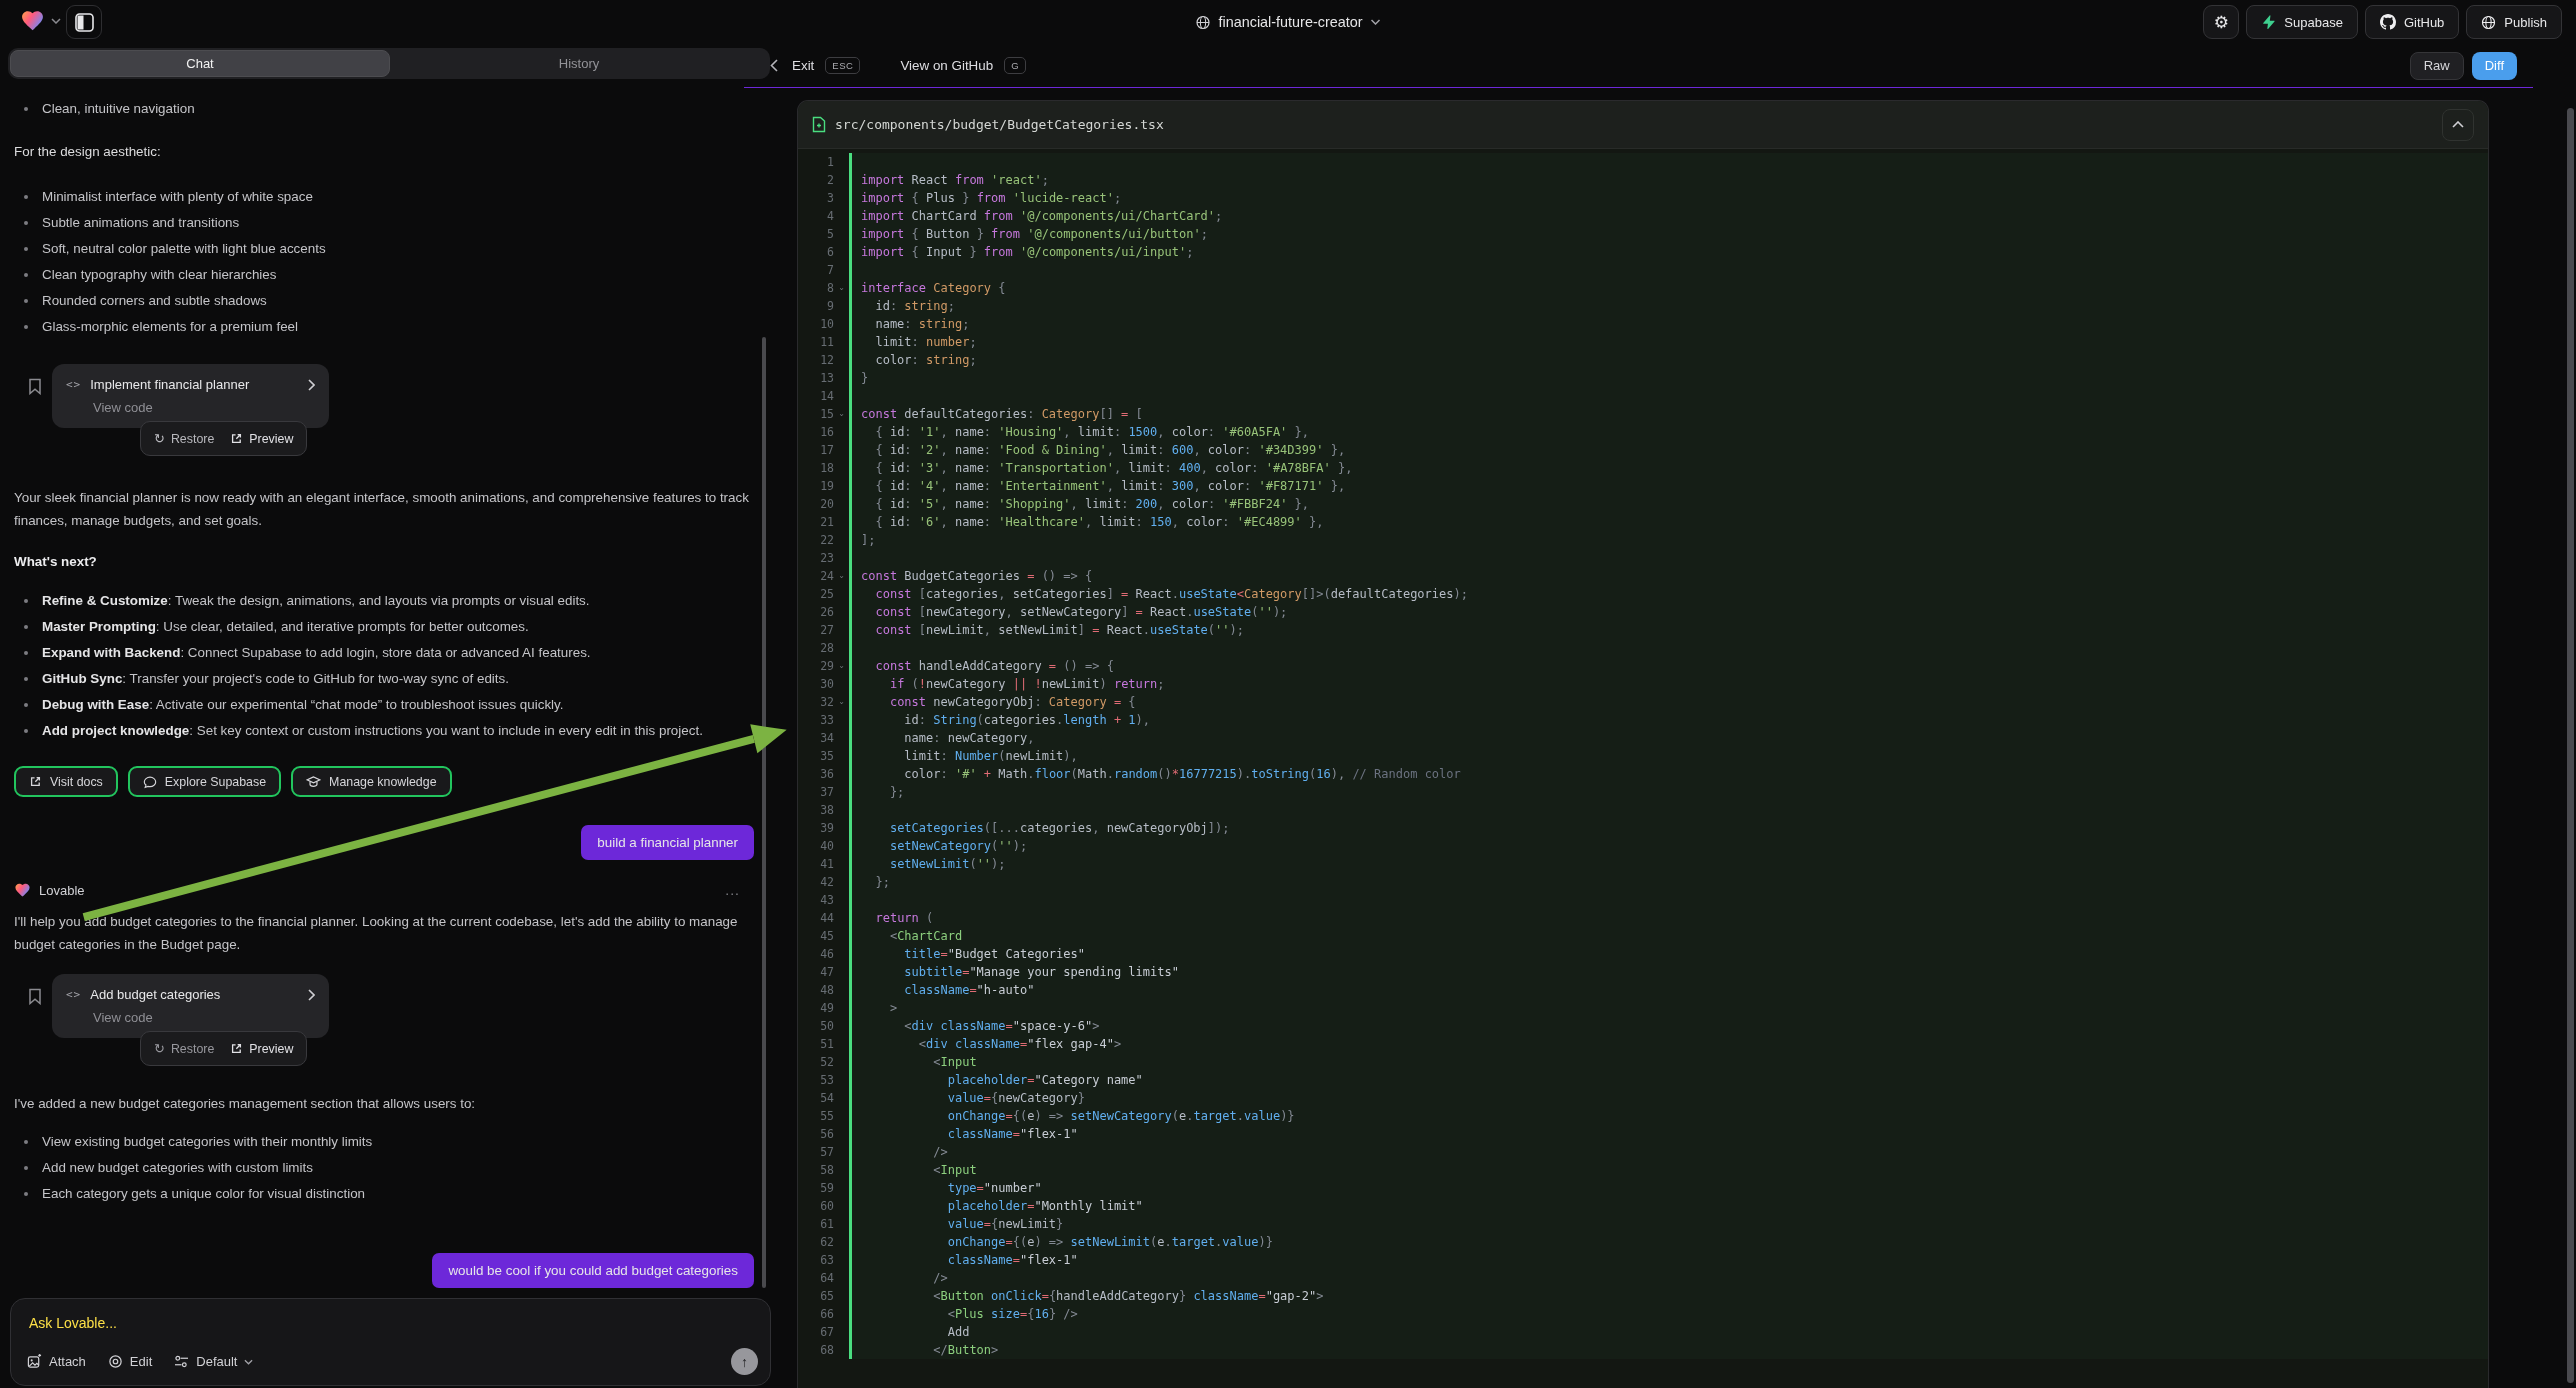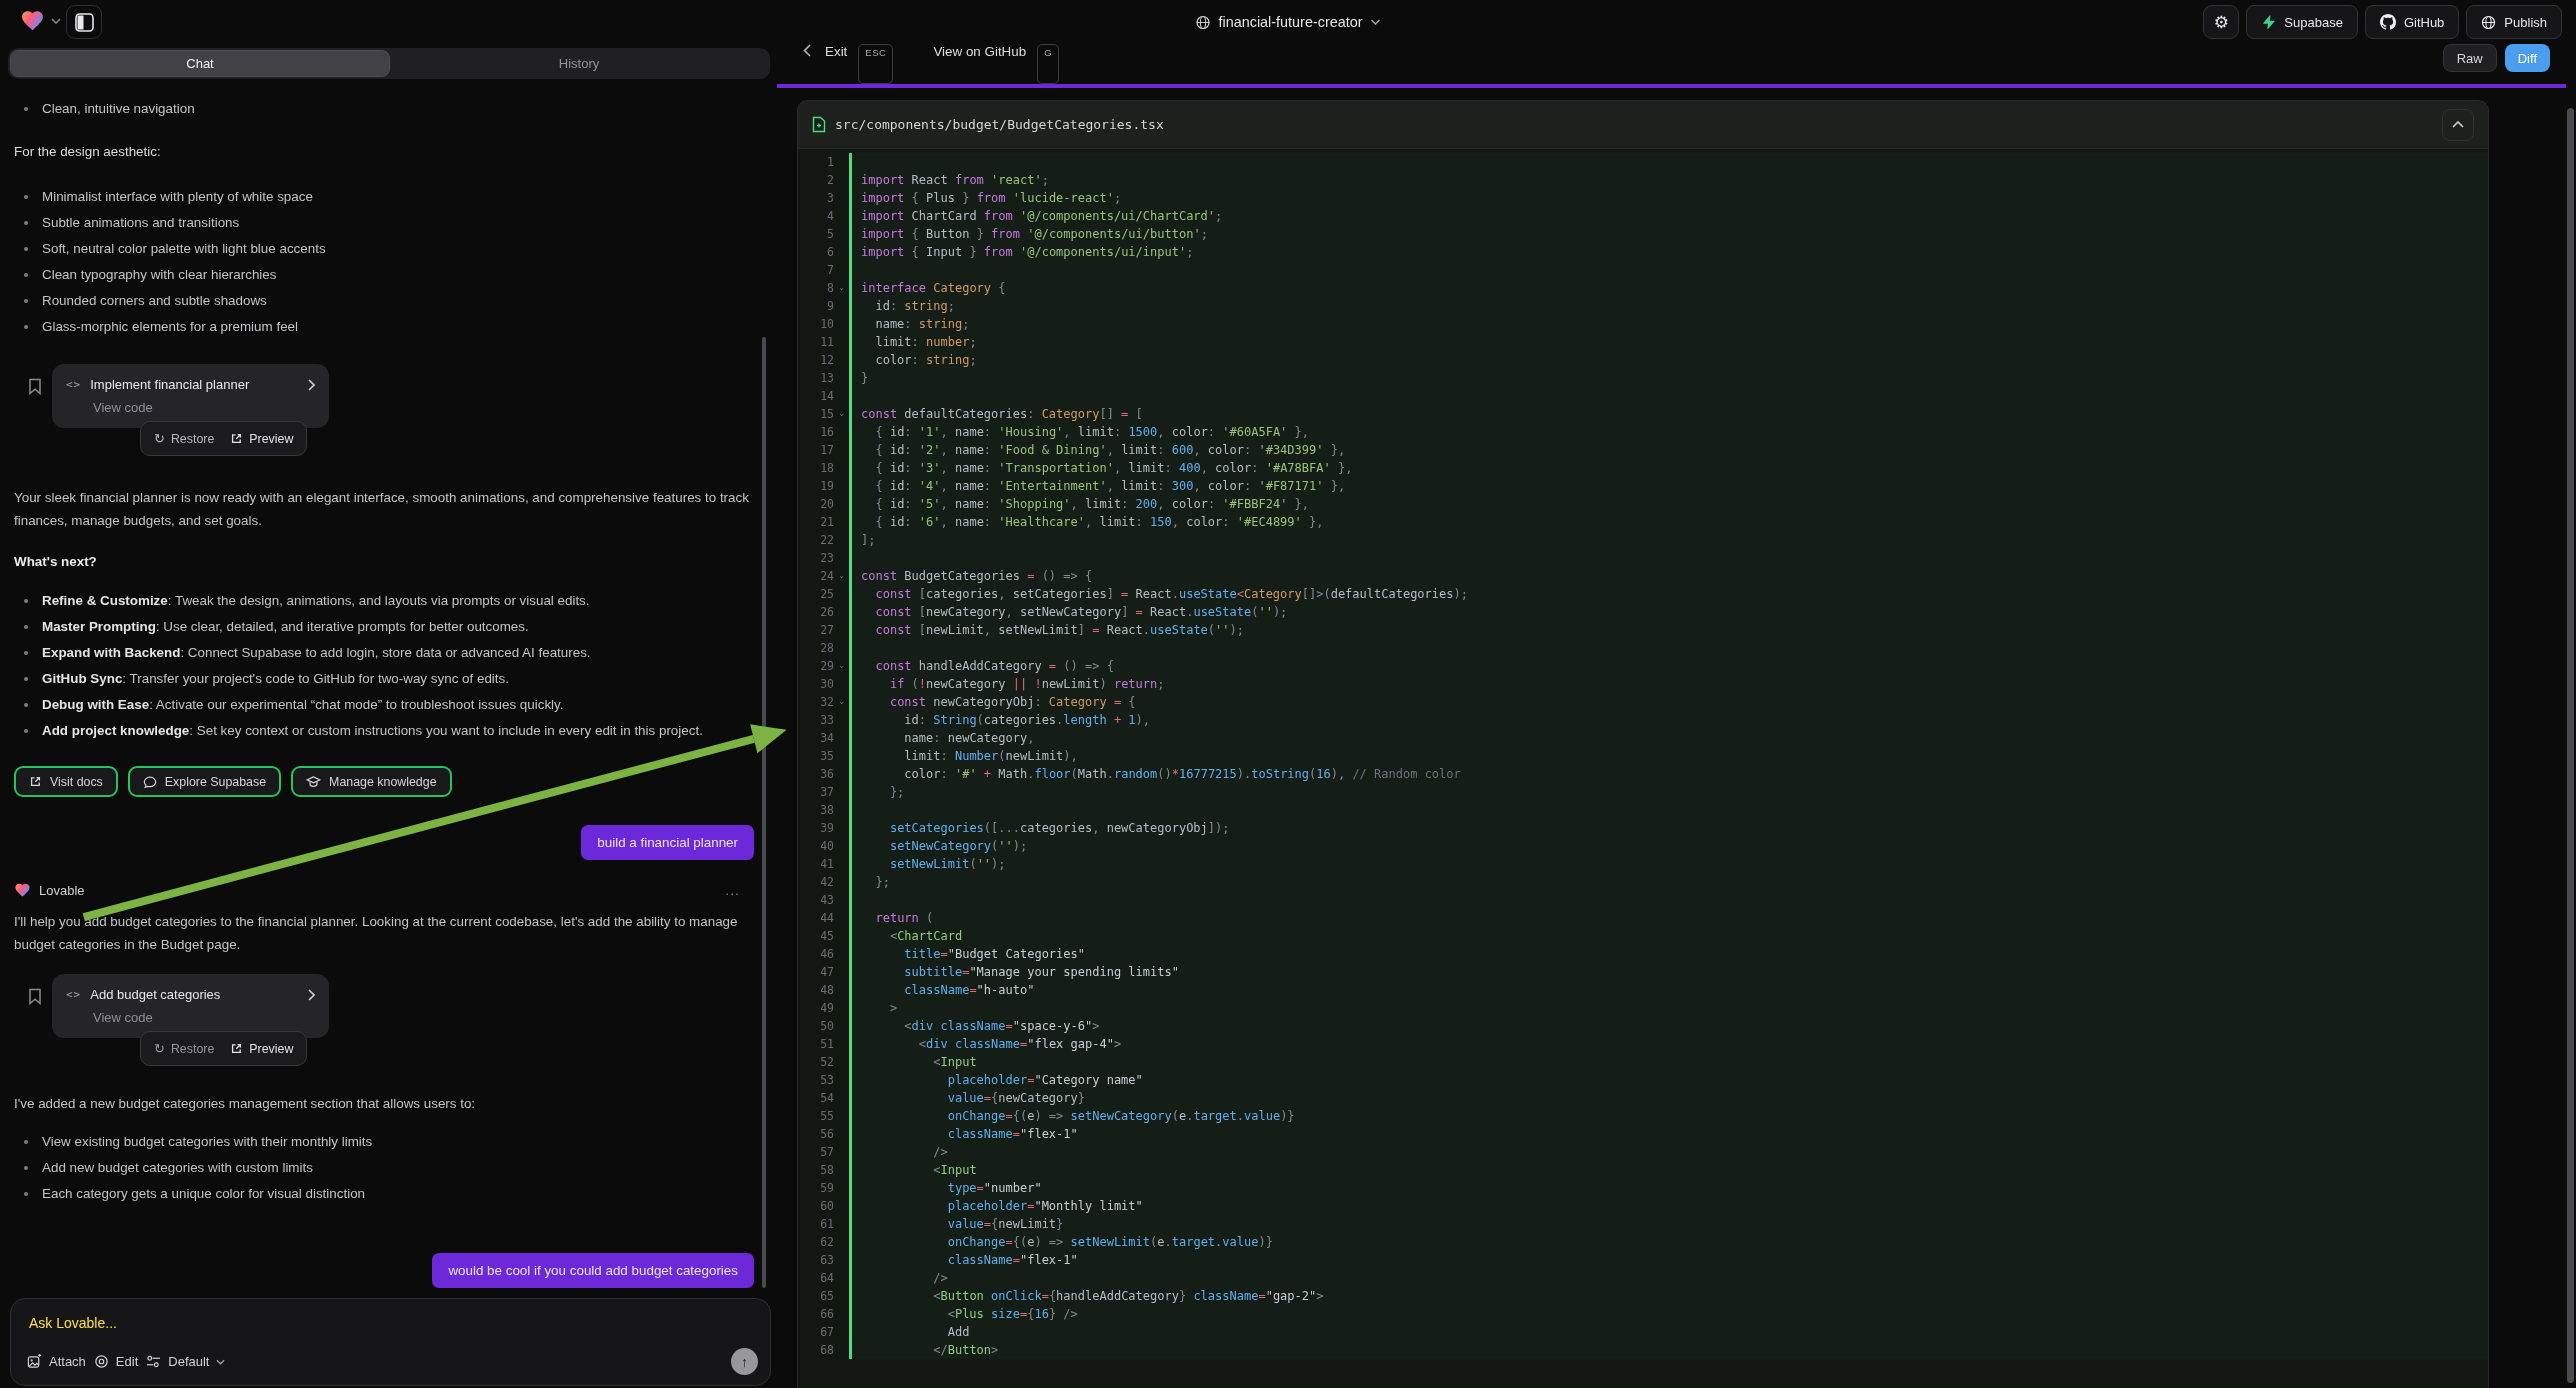--- a/index.html
+++ b/index.html
@@ -58,31 +58,31 @@
     font-size:13.4px; width:fit-content; margin-left:auto; }
 
   .lov-row { display:flex; align-items:center; margin-top:22px; }
   .lov-name { margin-left:8px; color:#d2d2d6; font-size:13px; }
   .lov-dots { margin-left:auto; margin-right:14px; color:#808086; font-size:14px; letter-spacing:1px; }
 
   
   .ask-box { position:absolute; left:10px; top:1254px; width:761px; height:88px; background:#161618;
     border:1px solid #303034; border-radius:15px; padding:16px 16px 12px 18px; }
   .ask-ph { color:#fde047; font-size:14px; }
-  .ask-row { position:absolute; left:16px; right:12px; bottom:10px; display:flex; align-items:center; gap:8px;
+  .ask-row { position:absolute; left:16px; right:12px; bottom:10px; display:flex; align-items:center; gap:22px;
     color:#d2d2d6; font-size:13px; }
   .ask-item { display:flex; align-items:center; gap:7px; }
   .send-btn { margin-left:auto; width:27px; height:27px; border-radius:50%; background:#97979c; color:#202022;
     display:flex; align-items:center; justify-content:center; font-size:14px; font-weight:bold; }
 
   .chat-sb { position:absolute; left:762px; top:293px; width:4px; height:951px; background:#4a4a4e; border-radius:2px; }
 
   
-  .right-head { position:absolute; left:777px; top:44px; width:1789px; height:44px; display:flex; 
-    border-bottom:4px solid #6d28d9; color:#dedee2; font-size:13.4px; }
+  .right-head { position:absolute; left:744px; top:44px; width:1789px; height:44px; display:flex; align-items:center;
+    border-bottom:1px solid #6d28d9; color:#dedee2; font-size:13.4px; }
   .kbd { border:1px solid #3d3d41; border-radius:5px; padding:2px 6px; font-size:9.5px; color:#aaaaaf; letter-spacing:0.5px; }
   .rh-btn { height:28px; border-radius:8px; display:flex; align-items:center; padding:0 13px; font-size:13px; }
   .rh-raw { background:#202023; border:1px solid #353538; color:#d6d6da; }
   .rh-diff { color:#fff; margin-left:8px; }
 
   .code-card { position:absolute; left:797px; top:100px; width:1692px; height:1288px; background:#131712;
     border:1px solid #2a2a2d; border-bottom:none; border-radius:11px 11px 0 0; overflow:hidden; }
   .file-head { height:48px; background:#1d201d; border-bottom:1px solid #282b28; display:flex; align-items:center;
     padding:0 14px; }
   .file-path { margin-left:9px; font-family:"DejaVu Sans Mono", monospace; font-size:13px; color:#d4d7d4; }

